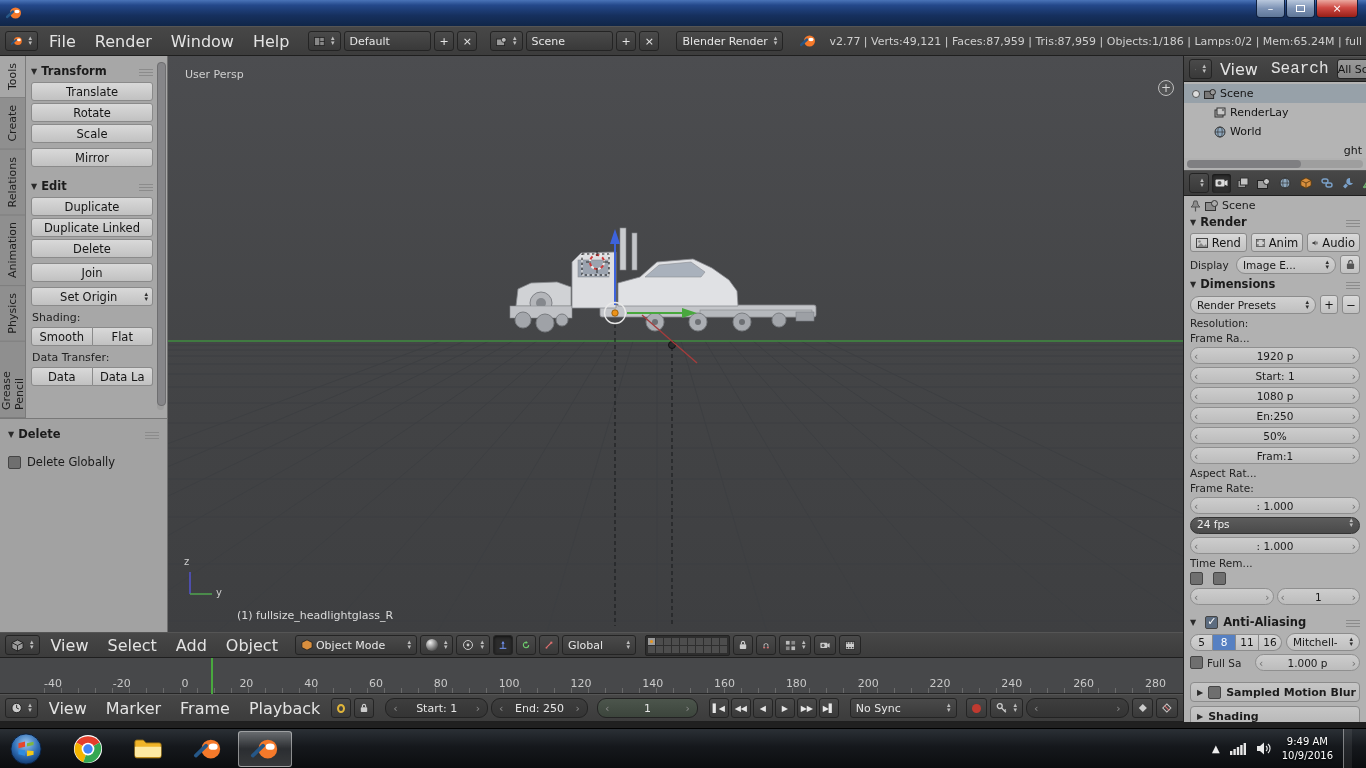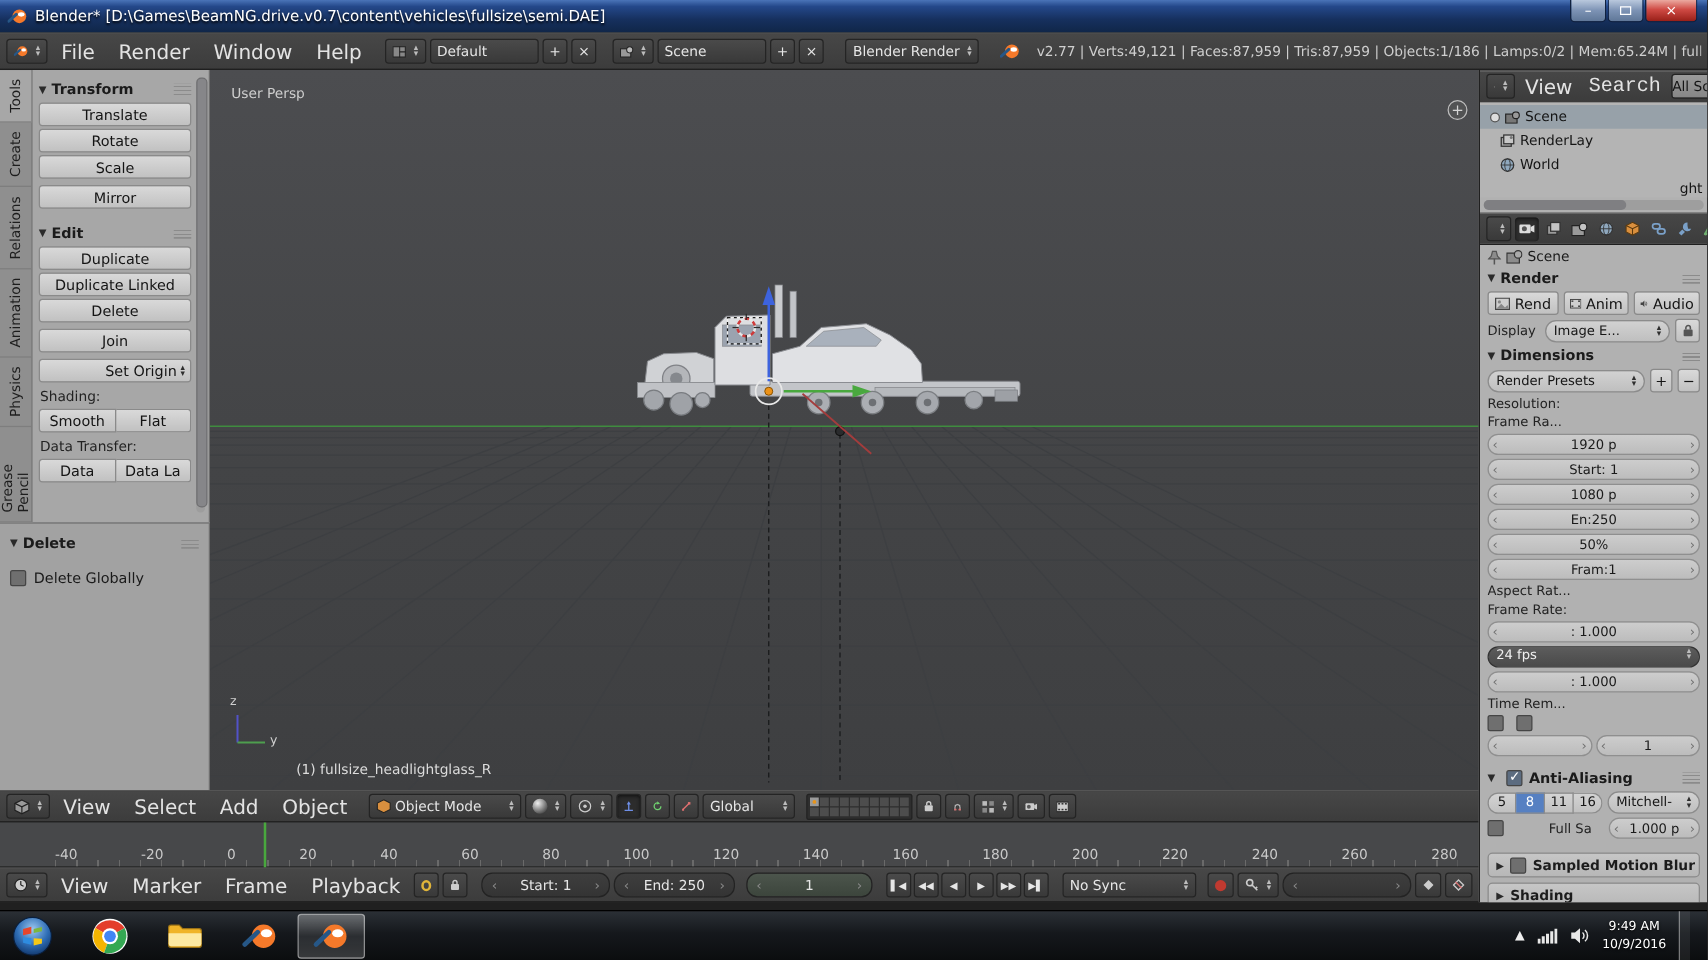--- a/index.html
+++ b/index.html
@@ -71,21 +71,21 @@
 .tl-ticks span{color:#c9c9c9;font-size:11px;}
 .tl-minor{position:absolute;left:44px;bottom:0;width:1122px;height:5px;background:repeating-linear-gradient(90deg,#6a6a6a 0 1px,transparent 1px 17px);}
 .cur-frame{position:absolute;left:211px;top:0;width:2px;height:36px;background:#49a83e;}
 
 
 .right-col{left:1183px;top:56px;width:183px;height:666px;background:#b1b1b1;border-left:1px solid #202020;overflow:hidden;}
 .rc-header{height:26px;}
 .outliner-body{background:#b4b4b4;font-size:11px;color:#141414;padding-top:2px;height:76px;}
 .ol-row{display:flex;align-items:center;height:19px;gap:4px;padding-left:8px;}
 .ol-row.sel{background:#97a1a9;}
-.ol-row.indent{padding-left:16px;}
+.ol-row.indent{padding-left:30px;}
 .ol-scroll{height:8px;background:#9e9e9e;margin:2px 3px;border-radius:4px;position:relative;}
 .ol-scroll::before{content:"";position:absolute;left:0;top:0;height:8px;width:65%;background:#7f7f82;border-radius:4px;}
 .props{padding:3px 6px;height:530px;overflow:hidden;}
 .prow{display:flex;align-items:center;gap:4px;margin-bottom:3px;}
 .plabel{font-size:10.5px;color:#222;white-space:nowrap;overflow:hidden;}
 .numf{height:17px;flex:1;background:linear-gradient(#cdcdcd,#bcbcbc);border:1px solid #8f8f8f;border-radius:9px;color:#1a1a1a;font-size:10.5px;display:flex;align-items:center;white-space:nowrap;overflow:hidden;}
 .numf::before{content:"‹";color:#6f6f6f;margin:0 3px;}
 .numf::after{content:"›";color:#6f6f6f;margin:0 3px;}
 .numf .val{flex:1;text-align:center;overflow:hidden;}
 .dselect{height:17px;background:linear-gradient(#5c5c5c,#4a4a4a);border:1px solid #333;border-radius:9px;color:#f0f0f0;font-size:10.5px;display:flex;align-items:flex-start;padding:0 6px;white-space:nowrap;overflow:hidden;}
@@ -120,21 +120,20 @@
 <body>
 
 <div id="root">
 
   <div class="abs titlebar">
     <svg width="16" height="16" viewBox="0 0 16 16">
         <circle cx="9.5" cy="8" r="5.5" fill="#f5792a"></circle>
         <ellipse cx="11" cy="6.5" rx="2.6" ry="1.8" fill="#fff"></ellipse>
         <path d="M1 12 L7 6.5" stroke="#265787" stroke-width="2.4" stroke-linecap="round"></path>
       </svg>
-    <span class="title-text">Blender* [D:\Games\BeamNG.drive.v0.7\content\vehicles\fullsize\semi.DAE]</span>
     <div class="win-controls">
       <div class="win-btn">–</div>
       <div class="win-btn">
           <span class="max-glyph"></span>
         </div>
       <div class="win-btn close">×</div>
     </div>
   </div>
 
   <div class="abs dk-header" style="left:0;top:26px;width:1366px;height:30px;">
@@ -165,21 +164,21 @@
       <svg width="13" height="11" viewBox="0 0 13 11">
           <rect x="0.5" y="2.5" width="10" height="8" fill="#999" stroke="#222"></rect>
           <circle cx="9.5" cy="3.5" r="3" fill="#bbb" stroke="#222"></circle>
         </svg>
       <span class="arr"></span>
     </div>
     <div class="dkbtn" style="width:96px;justify-content:flex-start;">Scene</div>
     <div class="dkbtn">+</div>
     <div class="dkbtn">×</div>
     <div class="dkbtn" style="margin-left:14px;width:118px;">
-      <span style="flex:1;text-align:center;">Blender Render</span>
+      <span style="flex:1;text-align:right;">Blender Render</span>
       <span class="arr"></span>
     </div>
     <svg width="16" height="16" viewBox="0 0 16 16" style="margin-left:14px;flex:none;">
         <circle cx="9.5" cy="8" r="5.5" fill="#f5792a"></circle>
         <ellipse cx="11" cy="6.5" rx="2.6" ry="1.8" fill="#fff"></ellipse>
         <path d="M1 12 L7 6.5" stroke="#265787" stroke-width="2.4" stroke-linecap="round"></path>
       </svg>
     <span class="stats">v2.77 | Verts:49,121 | Faces:87,959 | Tris:87,959 | Objects:1/186 | Lamps:0/2 | Mem:65.24M | fullsize_headli</span>
   </div>
 
@@ -303,21 +302,21 @@
         <div class="lbtn" style="margin-top:5px;">Mirror</div>
         <div class="phead" style="margin-top:12px;">
             <span>Edit</span>
             <span class="grip"></span>
           </div>
         <div class="lbtn">Duplicate</div>
         <div class="lbtn">Duplicate Linked</div>
         <div class="lbtn">Delete</div>
         <div class="lbtn" style="margin-top:5px;">Join</div>
         <div class="lbtn" style="margin-top:5px;justify-content:flex-start;">
-            <span style="flex:1;text-align:right;">Set Origin</span>
+            <span style="flex:1;text-align:center;">Set Origin</span>
             <span class="arr dark"></span>
           </div>
         <div class="slabel">Shading:</div>
         <div class="seg">
           <div class="lbtn">Smooth</div>
           <div class="lbtn">Flat</div>
         </div>
         <div class="slabel">Data Transfer:</div>
         <div class="seg">
           <div class="lbtn">Data</div>
@@ -805,21 +804,21 @@
           <div class="sbtn">11</div>
           <div class="sbtn">16</div>
         </div>
         <div class="lselect" style="flex:1;">
           <span style="flex:1;">Mitchell-</span>
           <span class="arr dark"></span>
         </div>
       </div>
       <div class="prow">
         <span class="chk"></span>
-        <span class="plabel" style="width:44px;margin-left:32px;">Full Sa</span>
+        <span class="plabel" style="width:44px;">Full Sa</span>
         <div class="numf" style="flex:1;">
             <span class="val">1.000 p</span>
           </div>
       </div>
 
       <div style="height:8px;"></div>
       <div class="pcollapsed">
         <span class="chk"></span>
         <span>Sampled Motion Blur</span>
       </div>

